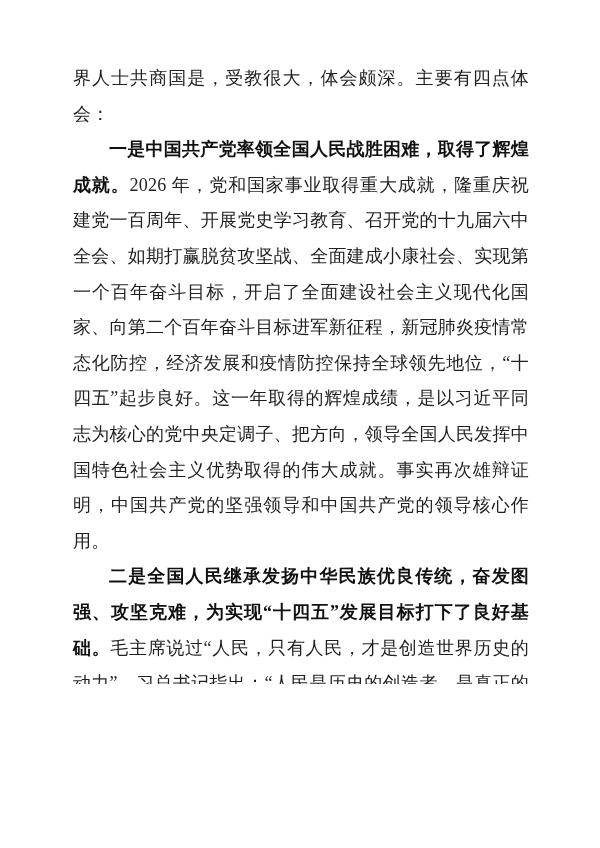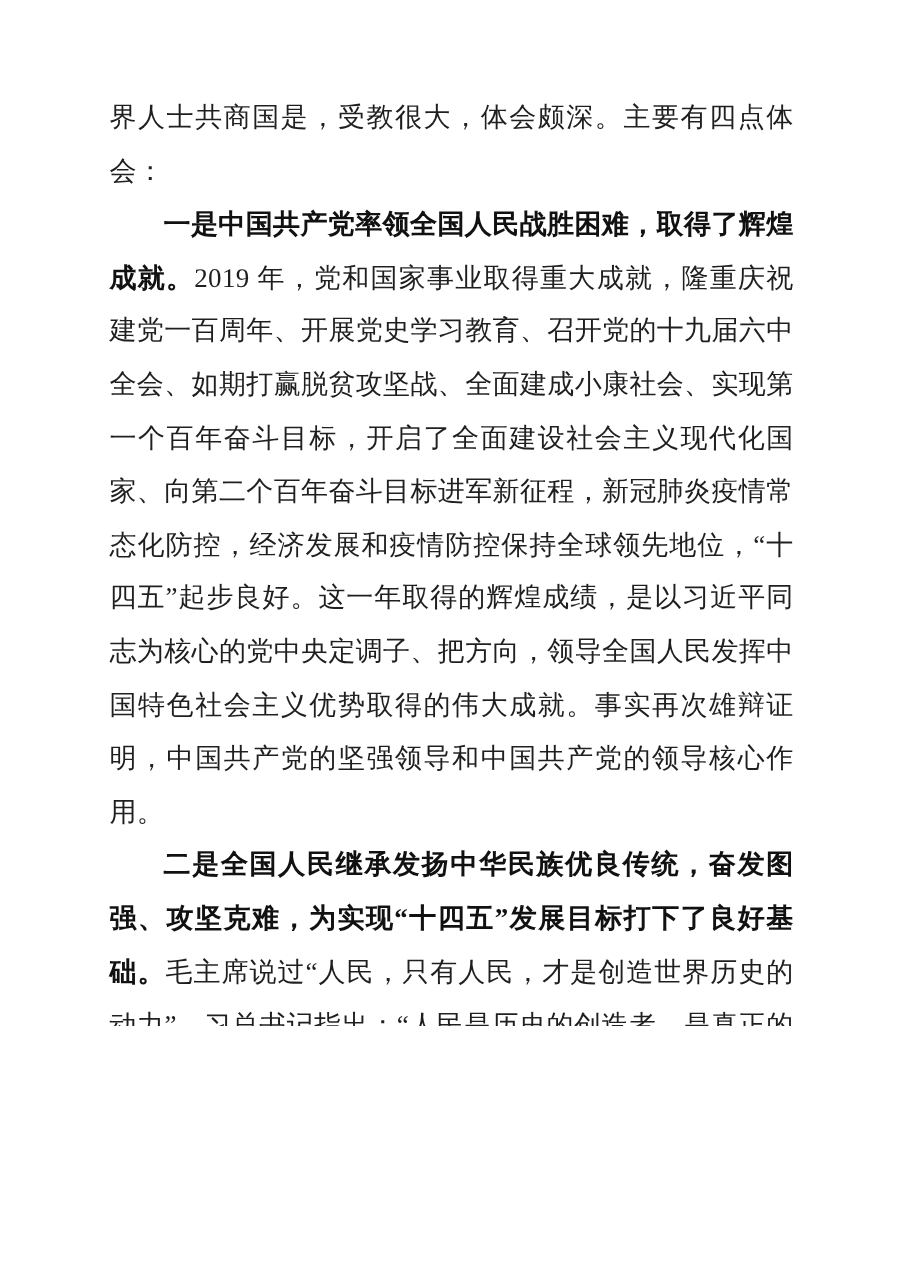--- a/index.html
+++ b/index.html
@@ -55,21 +55,21 @@
 
 <div class="page">
 
   <div class="doc-body">
 
     <p>
       <span>界人士共商国是，受教很大，体会颇深。主要有四点体会：</span>
     </p>
 
     <p class="para-indent">
-      <span class="seg-bold">一是中国共产党率领全国人民战胜困难，取得了辉煌成就。</span><span>2019 年，党和国家事业取得重大成就，隆重庆祝建党一百周年、开展党史学习教育、召开党的十九届六中全会、如期打赢脱贫攻坚战、全面建成小康社会、实现第一个百年奋斗目标，开启了全面建设社会主义现代化国家、向第二个百年奋斗目标进军新征程，新冠肺炎疫情常态化防控，经济发展和疫情防控保持全球领先地位，“十四五”起步良好。这一年取得的辉煌成绩，是以习近平同志为核心的党中央定调子、把方向，领导全国人民发挥中国特色社会主义优势取得的伟大成就。事实再次雄辩证明，中国共产党的坚强领导和中国共产党的领导核心作用。</span>
+      <span class="seg-bold">一是中国共产党率领全国人民战胜困难，取得了辉煌成就。</span><span>2026 年，党和国家事业取得重大成就，隆重庆祝建党一百周年、开展党史学习教育、召开党的十九届六中全会、如期打赢脱贫攻坚战、全面建成小康社会、实现第一个百年奋斗目标，开启了全面建设社会主义现代化国家、向第二个百年奋斗目标进军新征程，新冠肺炎疫情常态化防控，经济发展和疫情防控保持全球领先地位，“十四五”起步良好。这一年取得的辉煌成绩，是以习近平同志为核心的党中央定调子、把方向，领导全国人民发挥中国特色社会主义优势取得的伟大成就。事实再次雄辩证明，中国共产党的坚强领导和中国共产党的领导核心作用。</span>
     </p>
 
     <p class="para-indent">
       <span class="seg-bold">二是全国人民继承发扬中华民族优良传统，奋发图强、攻坚克难，为实现“十四五”发展目标打下了良好基础。</span><span>毛主席说过“人民，只有人民，才是创造世界历史的动力”。习总书记指出：“人民是历史的创造者，是真正的英雄”；“江山就是人民，人民就是江山”。过去的一年，全国人民继承发扬中华民族优良传统，奋发图强、攻坚克难，统筹疫情防控和发展经济“两手抓”，较好地完成全年主要目标任务，实现了“十四五”良好开局。经济社会呈现出</span>
     </p>
 
   </div>
 
   <div class="page-number">21</div>
 

